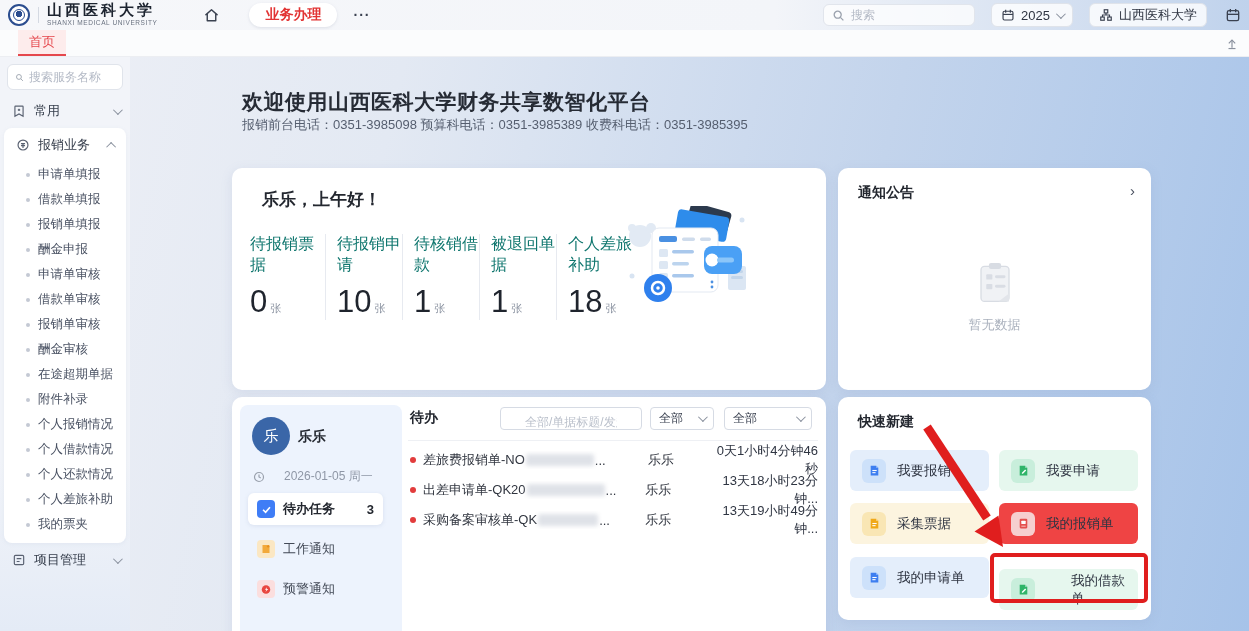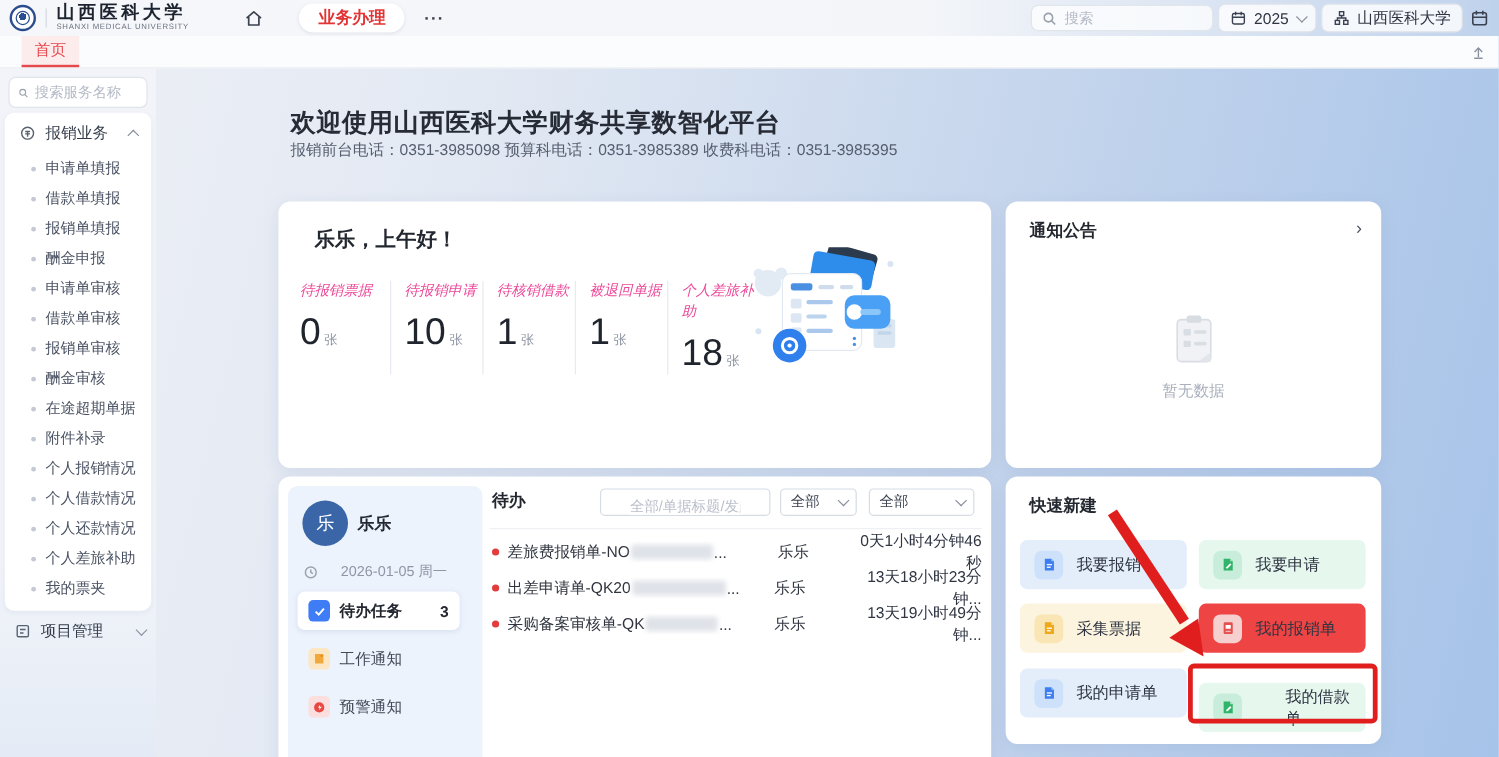--- a/index.html
+++ b/index.html
@@ -18,21 +18,21 @@
   .logo-circle { width:22px; height:22px; border-radius:50%; border:2px solid #2b4d8f; background:#fff;
     display:flex; align-items:center; justify-content:center; }
   .logo-circle .inner { width:12px; height:12px; border-radius:50%; border:1.5px solid #2b4d8f; background:radial-gradient(circle at 50% 40%, #2b4d8f 0 3px, #fff 3px); }
   .hdr-div { width:1px; height:16px; background:#d4d9e2; }
   .uni-name { line-height:1; }
   .uni-name .cn { font-family:"DejaVu Serif","Liberation Serif",serif; font-weight:bold; font-size:15px; letter-spacing:3px; color:#1d2430; }
   .uni-name .en { font-size:6.5px; color:#6a7280; letter-spacing:.6px; margin-top:2px; }
   .home-btn { margin-left:42px; width:24px; height:24px; display:flex; align-items:center; justify-content:center; cursor:pointer; }
   .nav-pill { margin-left:26px; background:#fff; border-radius:13px; padding:3px 16px; font-size:14px; font-weight:bold; color:#e23434; box-shadow:0 1px 3px rgba(150,160,180,.25); cursor:pointer; }
   .more-dots { margin-left:16px; font-size:14px; font-weight:bold; color:#3a4150; letter-spacing:1px; cursor:pointer; }
-  .hdr-right { margin-left:auto; display:flex; align-items:center; gap:4px; padding-right:6px; }
+  .hdr-right { margin-left:auto; display:flex; align-items:center; gap:16px; padding-right:6px; }
   .hdr-search { display:flex; align-items:center; gap:6px; width:152px; height:22px; background:rgba(255,255,255,.75); border:1px solid #e1e5ec; border-radius:6px; padding:0 8px; }
   .hdr-search input { border:none; outline:none; background:transparent; width:110px; font-size:12px; color:#3a4150; font-family:inherit; }
   .hdr-search input::placeholder { color:#b4bac6; }
   .chip { display:flex; align-items:center; gap:6px; height:24px; background:rgba(255,255,255,.8); border:1px solid #dfe3ea; border-radius:6px; padding:0 9px; font-size:13px; color:#2f3542; cursor:pointer; }
   .icon-cal { color:#3a4150; }
   .chev { display:inline-block; width:7px; height:7px; border-right:1.5px solid #8a919e; border-bottom:1.5px solid #8a919e; transform:rotate(45deg) translateY(-2px); }
   .chev.up { transform:rotate(-135deg) translateY(-2px); }
   .hdr-cal-btn { width:20px; height:20px; display:flex; align-items:center; justify-content:center; cursor:pointer; }
   
   .tabbar { position:absolute; top:30px; left:0; width:1249px; height:27px; background:#fbfcfd; border-bottom:1px solid #eceef2; display:flex; align-items:stretch; z-index:9; }
@@ -50,21 +50,21 @@
   .sb-item .dot { width:4px; height:4px; border-radius:50%; background:#c4c9d4; }
   
   .welcome-title { position:absolute; left:242px; top:88px; font-size:21px; font-weight:bold; color:#262b35; letter-spacing:.5px; z-index:3;}
   .welcome-sub { position:absolute; left:242px; top:116px; font-size:13px; color:#555e6f; z-index:3;}
   .card { position:absolute; background:#fff; border-radius:10px; box-shadow:0 3px 12px rgba(125,145,185,.16); z-index:3; }
   .card-greeting { left:232px; top:168px; width:594px; height:222px; }
   .hello { position:absolute; left:30px; top:20px; font-size:17px; font-weight:bold; color:#23272f; }
   .stats { position:absolute; left:16px; top:66px; display:flex; }
   .stat { width:77px; padding-left:2px; }
   .stat + .stat { border-left:1px solid #e7eaf0; padding-left:11px; width:77px; }
-  .stat .lbl { font-size:12px; color:#ec4899;font-style:italic; }
+  .stat .lbl { font-size:16px; color:#0f766e; }
   .stat .valrow { margin-top:8px; display:flex; align-items:baseline; gap:3px; }
   .stat .val { font-size:31px; color:#1f242d; }
   .stat .unit { font-size:11px; color:#8a92a0; }
   .illus { position:absolute; left:392px; top:38px; }
   
   .card-notice { left:838px; top:168px; width:313px; height:222px; }
   .panel-title { position:absolute; left:20px; top:16px; font-size:14px; font-weight:bold; color:#23272f; }
   .notice-arrow { position:absolute; right:16px; top:14px; font-size:15px; color:#4a5160; cursor:pointer; }
   .empty { position:absolute; left:0; right:0; top:92px; text-align:center; }
   .empty .txt { margin-top:6px; font-size:13px; color:#aab1bd; }
@@ -176,20 +176,28 @@
   </div>
 </div>
 
 <div class="sidebar">
   <div class="sb-search">
     <svg width="13" height="13" viewBox="0 0 24 24" fill="none" stroke="#9aa1ad" stroke-width="2.4">
         <circle cx="10.5" cy="10.5" r="6.5"></circle>
         <line x1="15.5" y1="15.5" x2="21" y2="21"></line>
       </svg>
     <input placeholder="搜索服务名称" style="">
+  </div>
+  <div class="sb-group">
+    <svg width="14" height="14" viewBox="0 0 24 24" fill="none" stroke="#5a6272" stroke-width="2">
+        <path d="M6 3.5h12a1 1 0 0 1 1 1V21l-7-4-7 4V4.5a1 1 0 0 1 1-1z"></path>
+        <path d="M12 8v4M10 10h4"></path>
+      </svg>
+    <span>常用</span>
+    <span class="chev"></span>
   </div>
   <div class="sb-panel">
     <div class="sb-group">
       <svg width="14" height="14" viewBox="0 0 24 24" fill="none" stroke="#5a6272" stroke-width="2">
           <circle cx="12" cy="12" r="8.5"></circle>
           <path d="M8.5 9.5h7M8.5 13h7M12 9.5V17"></path>
         </svg>
       <span>报销业务</span>
       <span class="chev up"></span>
     </div>

